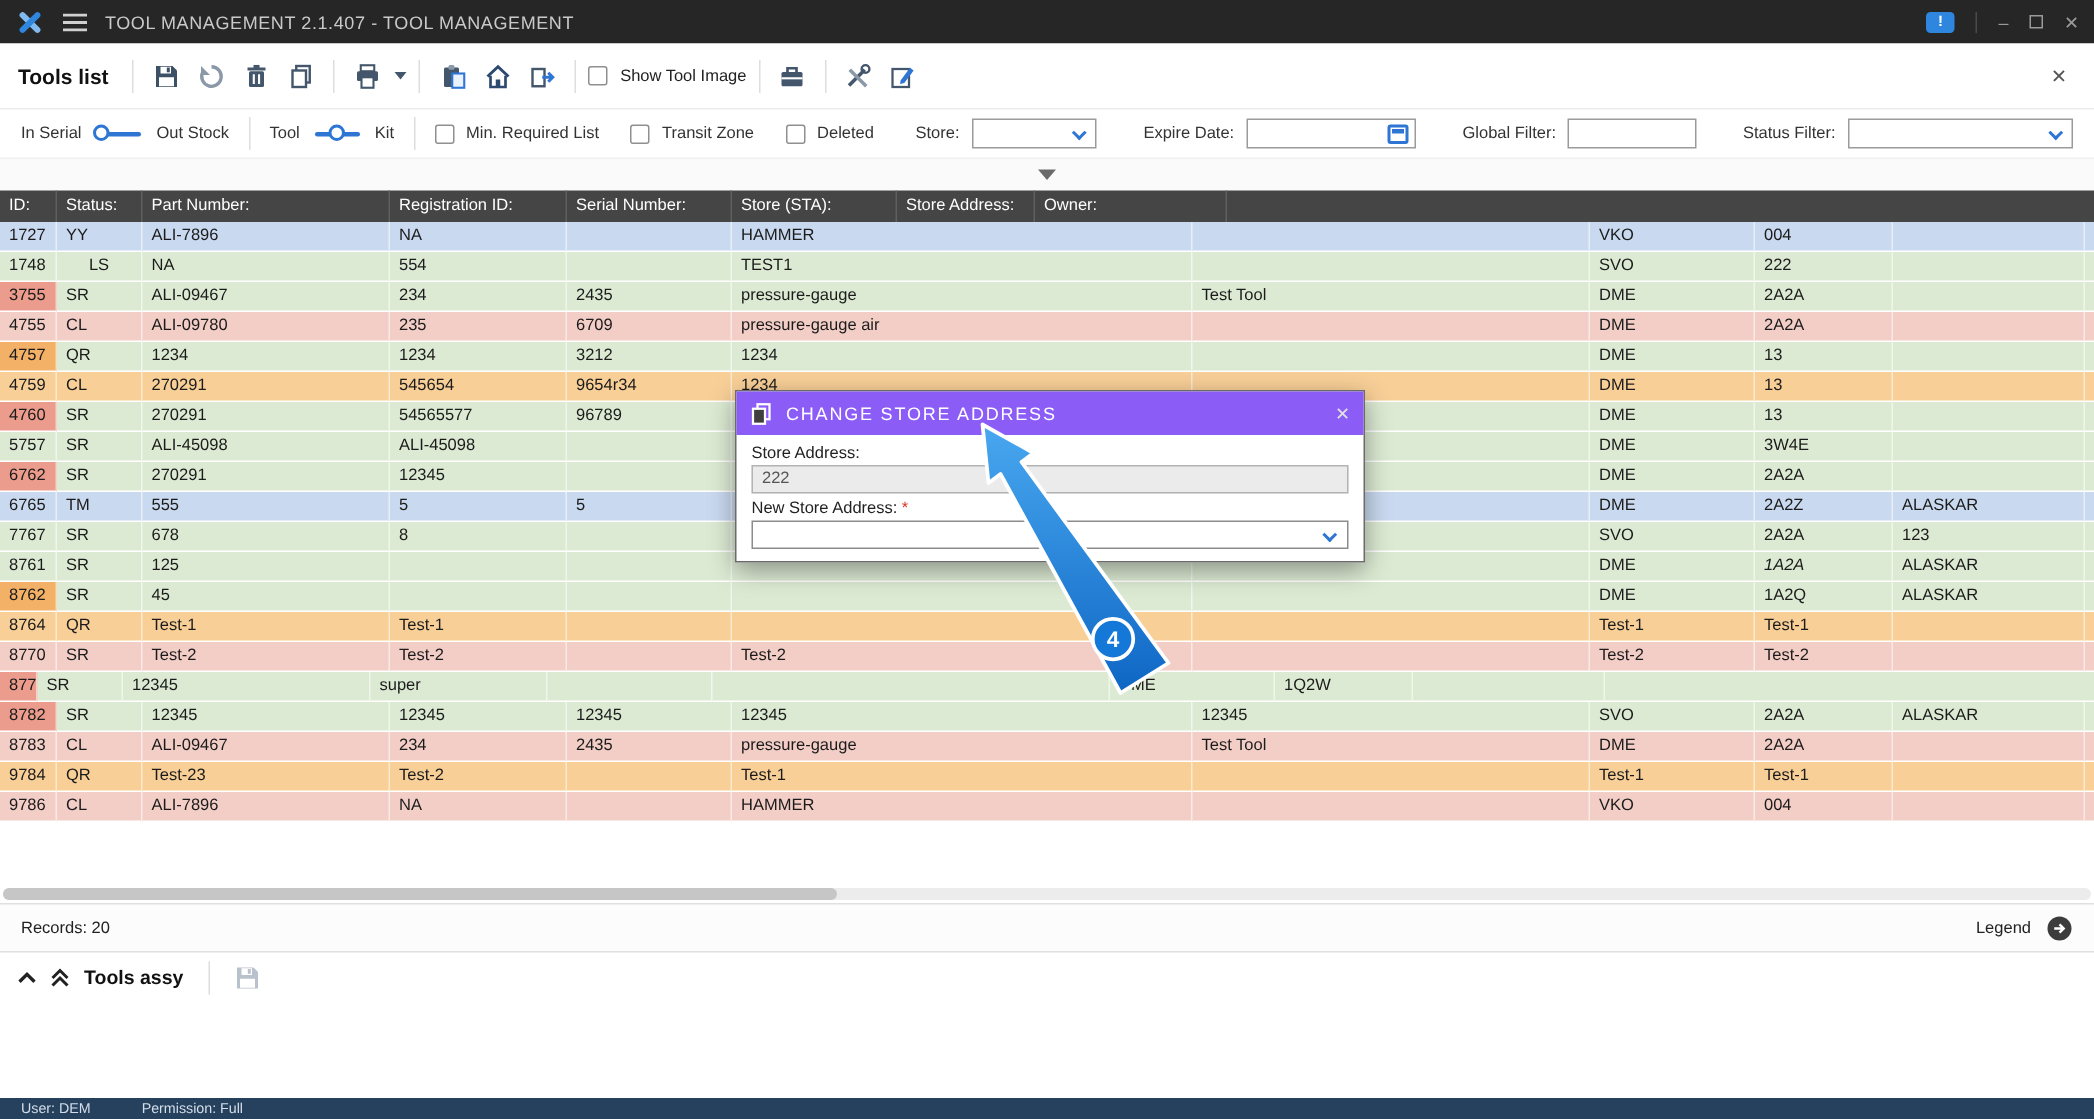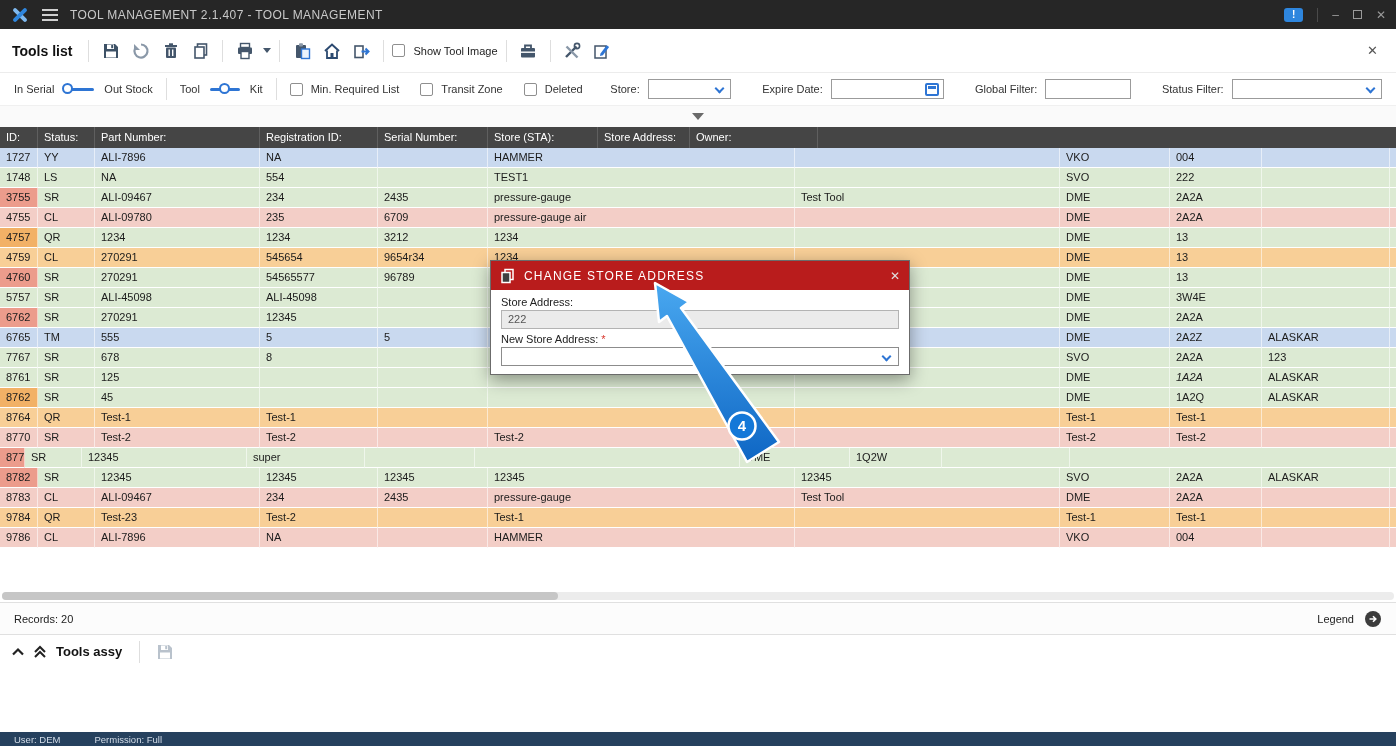--- a/index.html
+++ b/index.html
@@ -64,21 +64,21 @@
   .hthumb { position:absolute; left:2px; top:2px; width:556px; height:8px; background:#c6c6c6; border-radius:4px; }
   .records-bar { height:32px; border-top:1px solid #e0e0e0; background:#fcfcfc; display:flex; align-items:center; padding:0 14px; font-size:11px; color:#222; }
   .legend-wrap { margin-left:auto; display:flex; align-items:center; gap:10px; }
   .assy-bar { height:34px; border-top:1px solid #e0e0e0; background:#fff; display:flex; align-items:center; padding:0 10px; gap:6px; }
   .assy-label { font-size:13px; font-weight:bold; color:#111; margin:0 6px 0 2px; }
   .bottom-gap { height:64px; background:#fff; }
   .statusbar { height:14px; background:#26415e; display:flex; align-items:center; gap:34px; padding:0 14px; color:#d4dde8; font-size:9.5px; }
   
   .dialog { position:absolute; left:490px; top:260px; width:420px; z-index:40; background:#fff;
             border:1px solid #6b6b6b; box-shadow:0 5px 16px rgba(0,0,0,.38); }
-  .dlg-header { height:29px; background:#b91c1c; display:flex; align-items:center; padding:0 9px; gap:9px; }
+  .dlg-header { height:29px; background:#8b5cf6; display:flex; align-items:center; padding:0 9px; gap:9px; }
   .dlg-title { color:#fff; font-size:12px; letter-spacing:1.2px; }
   .dlg-close { margin-left:auto; color:#e0e0e0; font-size:12px; }
   .dlg-body { padding:6px 10px 8px; }
   .dlg-label { font-size:11px; color:#222; height:13px; line-height:13px; }
   .req { color:#d8352b; margin-left:3px; }
   .dlg-input { height:19px; border:1px solid #b3b3b3; background:#ebebeb; color:#555; font-size:11px; line-height:17px; padding:0 6px; margin:1px 0 4px; }
   .dlg-combo { height:19px; border:1px solid #8c8c8c; background:#fff; margin-top:1px; position:relative; }
   .dlg-combo::after { content:''; position:absolute; right:8px; top:5px; width:5px; height:5px;
                       border-right:2px solid #2e75d4; border-bottom:2px solid #2e75d4; transform:rotate(45deg); }
   .dlg-actions { display:flex; align-items:center; margin-top:10px; gap:8px; }
@@ -268,21 +268,21 @@
         <div class="cell" style="width: 110px;"></div>
         <div class="cell" style="width: 307px;">HAMMER</div>
         <div class="cell" style="width: 265px;"></div>
         <div class="cell" style="width: 110px;">VKO</div>
         <div class="cell" style="width: 92px;">004</div>
         <div class="cell" style="width: 128px;"></div>
         <div class="cell filler"></div>
       </div>
       <div class="grow tone-green">
         <div class="cell" style="width: 38px;">1748</div>
-        <div class="cell" style="width: 57px;">LS</div>
+        <div class="cell" style="width: 57px; text-align: center;">LS</div>
         <div class="cell" style="width: 165px;">NA</div>
         <div class="cell" style="width: 118px;">554</div>
         <div class="cell" style="width: 110px;"></div>
         <div class="cell" style="width: 307px;">TEST1</div>
         <div class="cell" style="width: 265px;"></div>
         <div class="cell" style="width: 110px;">SVO</div>
         <div class="cell" style="width: 92px;">222</div>
         <div class="cell" style="width: 128px;"></div>
         <div class="cell filler"></div>
       </div>

